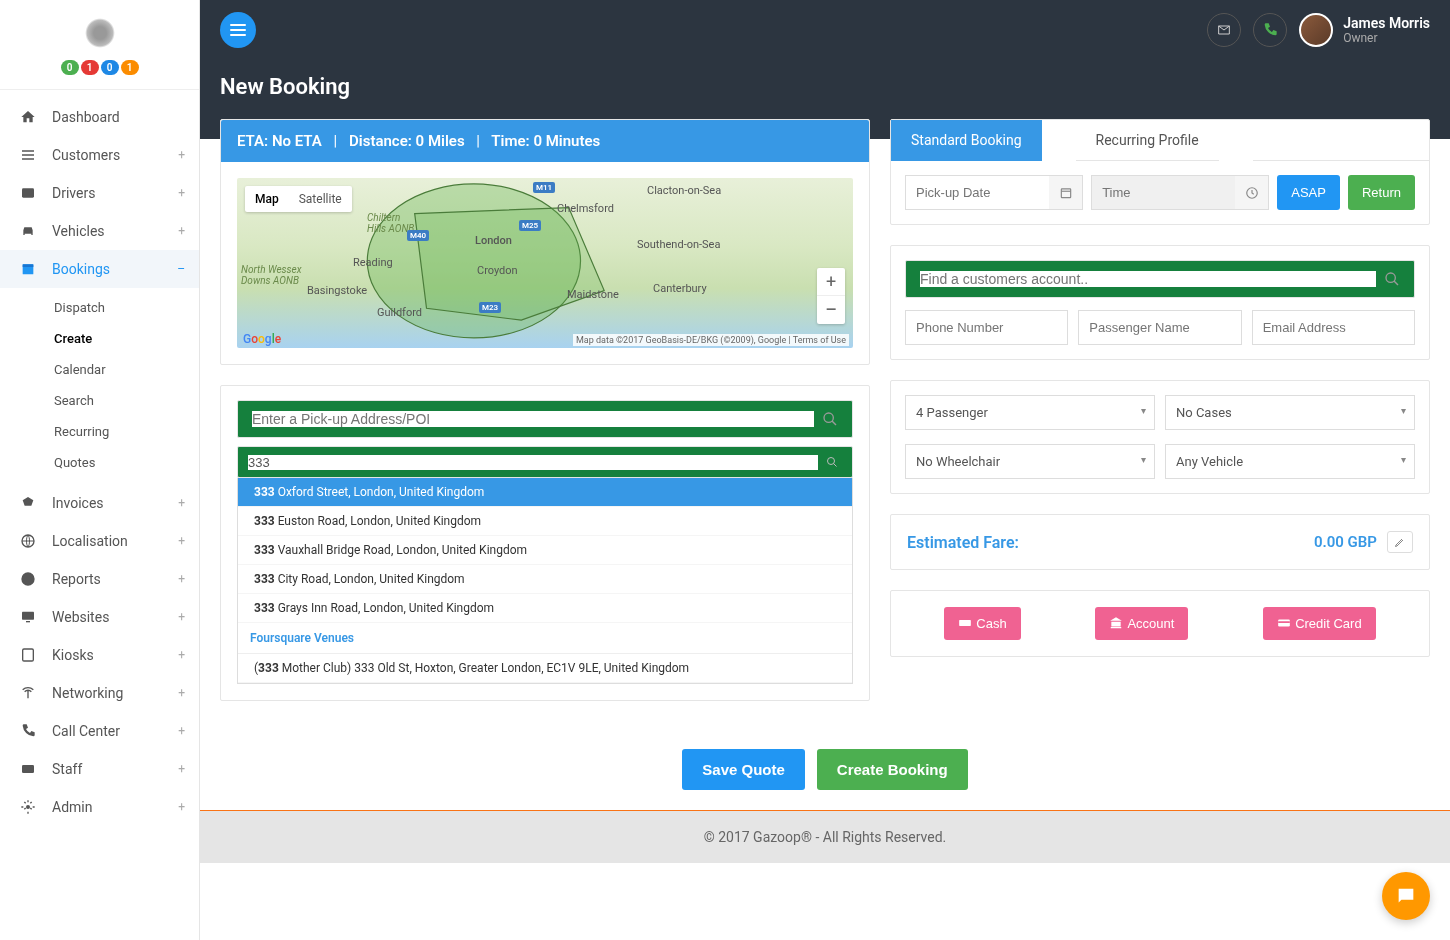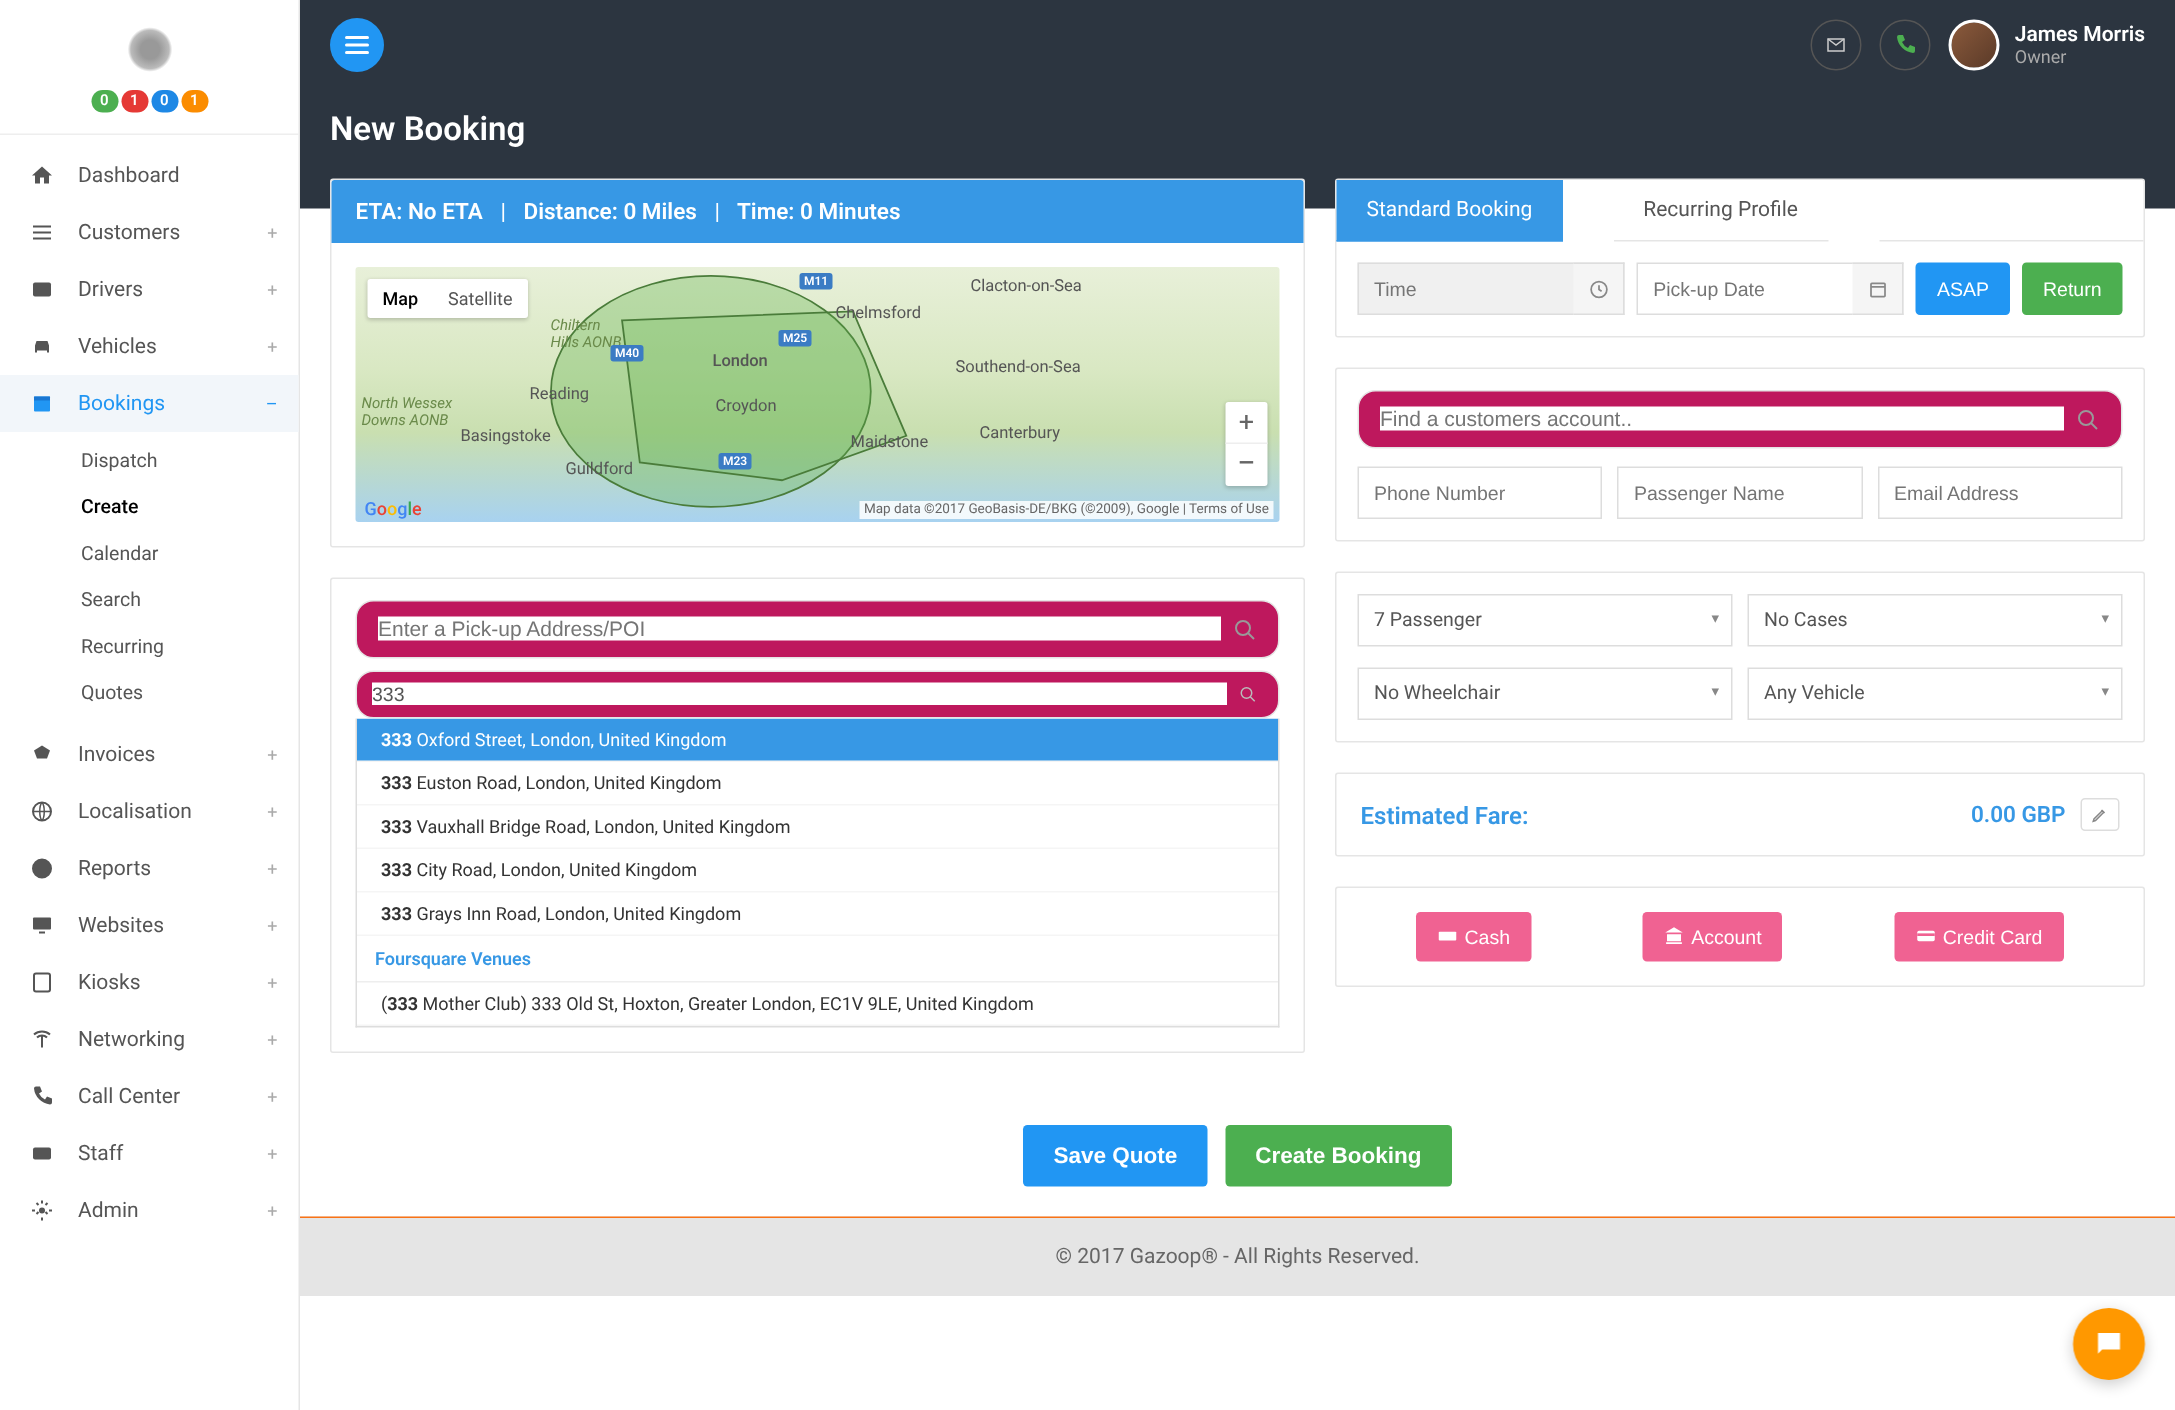--- a/index.html
+++ b/index.html
@@ -55,21 +55,21 @@
 .zoom-ctrl{position:absolute;right:8px;bottom:24px;background:#fff;border-radius:2px;box-shadow:0 1px 3px rgba(0,0,0,.2);width:28px;}
 .zoom-ctrl div{height:28px;display:flex;align-items:center;justify-content:center;font-size:18px;color:#666;cursor:pointer;border-bottom:1px solid #eee;}
 .zoom-ctrl div:last-child{border:none;font-size:22px;line-height:1;}
 .map-poly{position:absolute;inset:0;}
 .map-city{position:absolute;font-size:11px;color:#555;}
 .map-attr{position:absolute;bottom:2px;right:4px;font-size:9px;color:#666;background:rgba(255,255,255,.85);padding:1px 3px;}
 .map-google{position:absolute;bottom:2px;left:6px;font-size:12px;font-weight:500;}
 .map-google .g1{color:#4285F4;}.map-google .g2{color:#EA4335;}.map-google .g3{color:#FBBC05;}.map-google .g4{color:#4285F4;}.map-google .g5{color:#34A853;}.map-google .g6{color:#EA4335;}
 .road-badge{position:absolute;background:#3b7cc4;color:#fff;font-size:8px;font-weight:600;padding:1px 3px;border-radius:2px;}
 
-.search-row{position:relative;padding:10px 14px;border:1px solid #e5e5e5;border-radius:12px;margin:0 16px 8px;background:#be185d;}
+.search-row{position:relative;padding:10px 14px;border:1px solid #e5e5e5;border-radius:2px;margin:0 16px 8px;background:#15803d;}
 .search-row input{border:none;outline:none;width:calc(100% - 24px);font-size:14px;color:#555;}
 .search-row .sicon{position:absolute;right:14px;top:50%;transform:translateY(-50%);color:#999;}
 .search-row.small{padding:7px 10px;margin:0 16px;}
 .search-row.small input{font-size:13px;}
 
 .dropdown{border:1px solid #ddd;border-top:none;margin:0 16px 16px;background:#fff;position:relative;}
 .dropdown-scroll{max-height:220px;overflow-y:scroll;}
 .dd-section{font-size:12px;color:#3798e5;font-weight:600;padding:8px 12px;border-bottom:1px solid #eee;}
 .dd-item{font-size:12px;padding:7px 16px;cursor:pointer;border-bottom:1px solid #f5f5f5;}
 .dd-item.highlighted{background:#3798e5;color:#fff;}
@@ -399,34 +399,34 @@
       <div class="col-right">
         <div class="card">
           <div class="tabs">
             <div class="tab active">Standard Booking</div>
             <div class="tab">Recurring Profile</div>
             <div class="tab-rest"></div>
           </div>
           <div class="card-body">
             <div class="form-row">
               <div class="input-group">
+                <input class="form-input" placeholder="Pick-up Date" style="">
+                <span class="input-icon">
+                    <svg width="14" height="14" viewBox="0 0 24 24" fill="#888">
+                      <rect x="4" y="5" width="16" height="15" rx="1" fill="none" stroke="#888" stroke-width="2"></rect>
+                      <path d="M4 9h16" stroke="#888" stroke-width="2"></path>
+                    </svg>
+                  </span>
+              </div>
+              <div class="input-group">
                 <input class="form-input disabled" disabled="" placeholder="Time" style="">
                 <span class="input-icon">
                     <svg width="14" height="14" viewBox="0 0 24 24" fill="none" stroke="#888" stroke-width="2">
                       <circle cx="12" cy="12" r="9"></circle>
                       <path d="M12 7v5l3 2"></path>
-                    </svg>
-                  </span>
-              </div>
-              <div class="input-group">
-                <input class="form-input" placeholder="Pick-up Date" style="">
-                <span class="input-icon">
-                    <svg width="14" height="14" viewBox="0 0 24 24" fill="#888">
-                      <rect x="4" y="5" width="16" height="15" rx="1" fill="none" stroke="#888" stroke-width="2"></rect>
-                      <path d="M4 9h16" stroke="#888" stroke-width="2"></path>
                     </svg>
                   </span>
               </div>
               <button class="btn btn-blue">ASAP</button>
               <button class="btn btn-green">Return</button>
             </div>
           </div>
         </div>
 
         <div class="card">
@@ -443,21 +443,21 @@
             <div class="grid3">
               <input class="form-input" placeholder="Phone Number" style="">
               <input class="form-input" placeholder="Passenger Name" style="">
               <input class="form-input" placeholder="Email Address" style="">
             </div>
           </div>
         </div>
 
         <div class="card" style="padding-top:14px;">
           <div class="select-row">
-            <div class="select">7 Passenger</div>
+            <div class="select">4 Passenger</div>
             <div class="select">No Cases</div>
           </div>
           <div class="select-row">
             <div class="select">No Wheelchair</div>
             <div class="select">Any Vehicle</div>
           </div>
         </div>
 
         <div class="card">
           <div class="fare-row">

